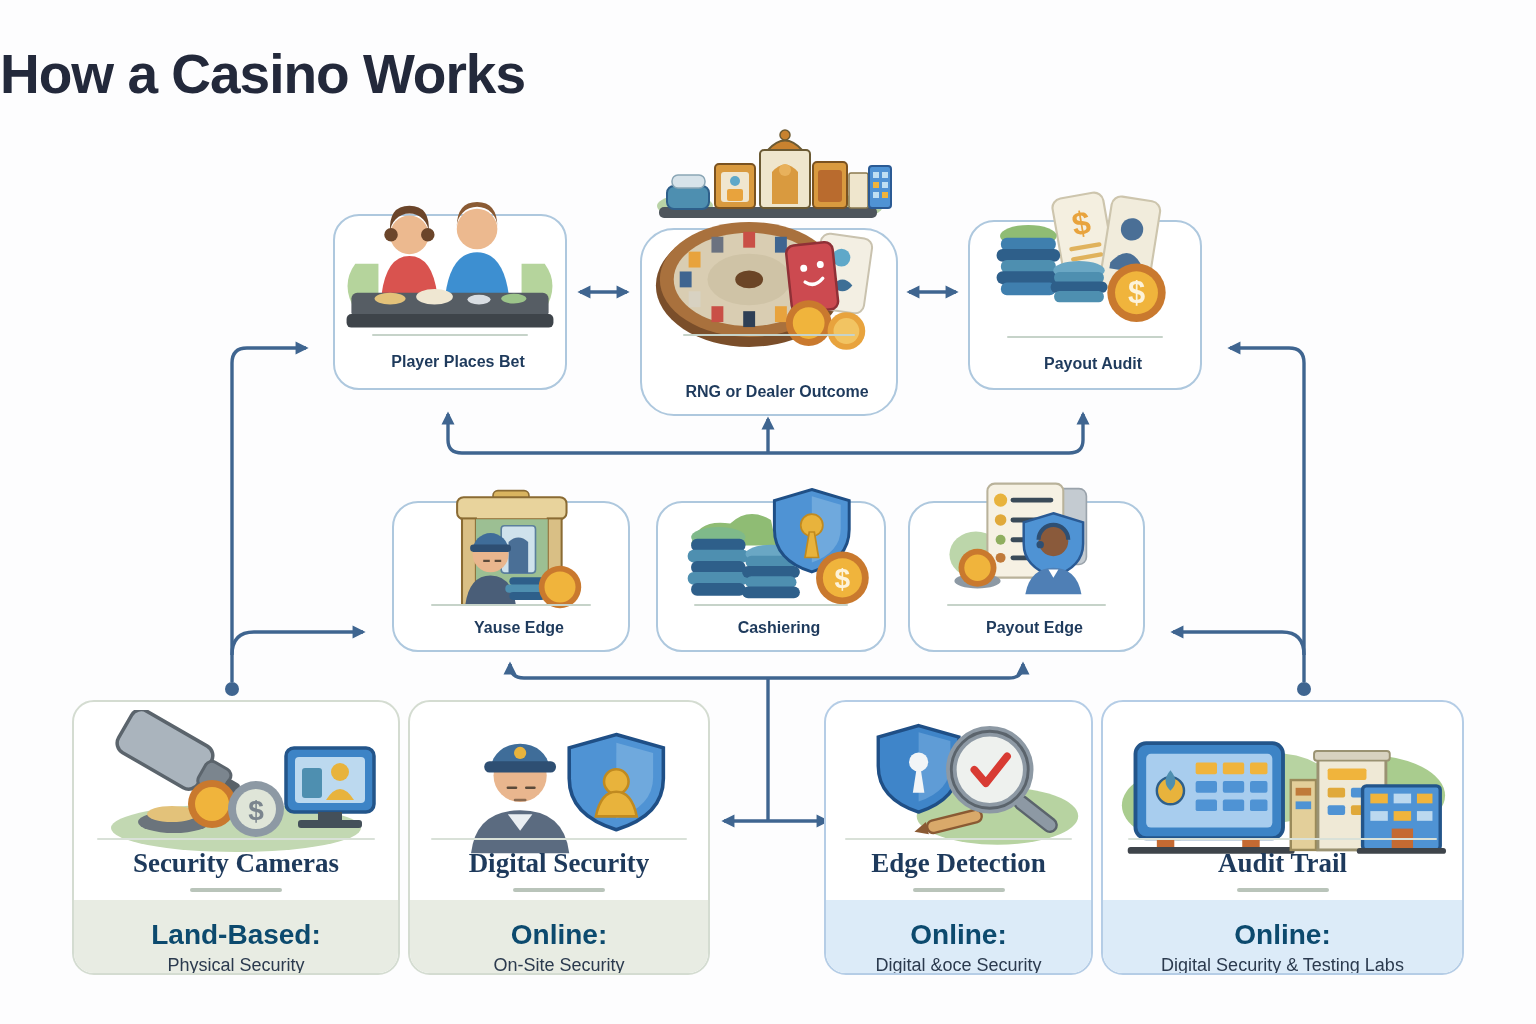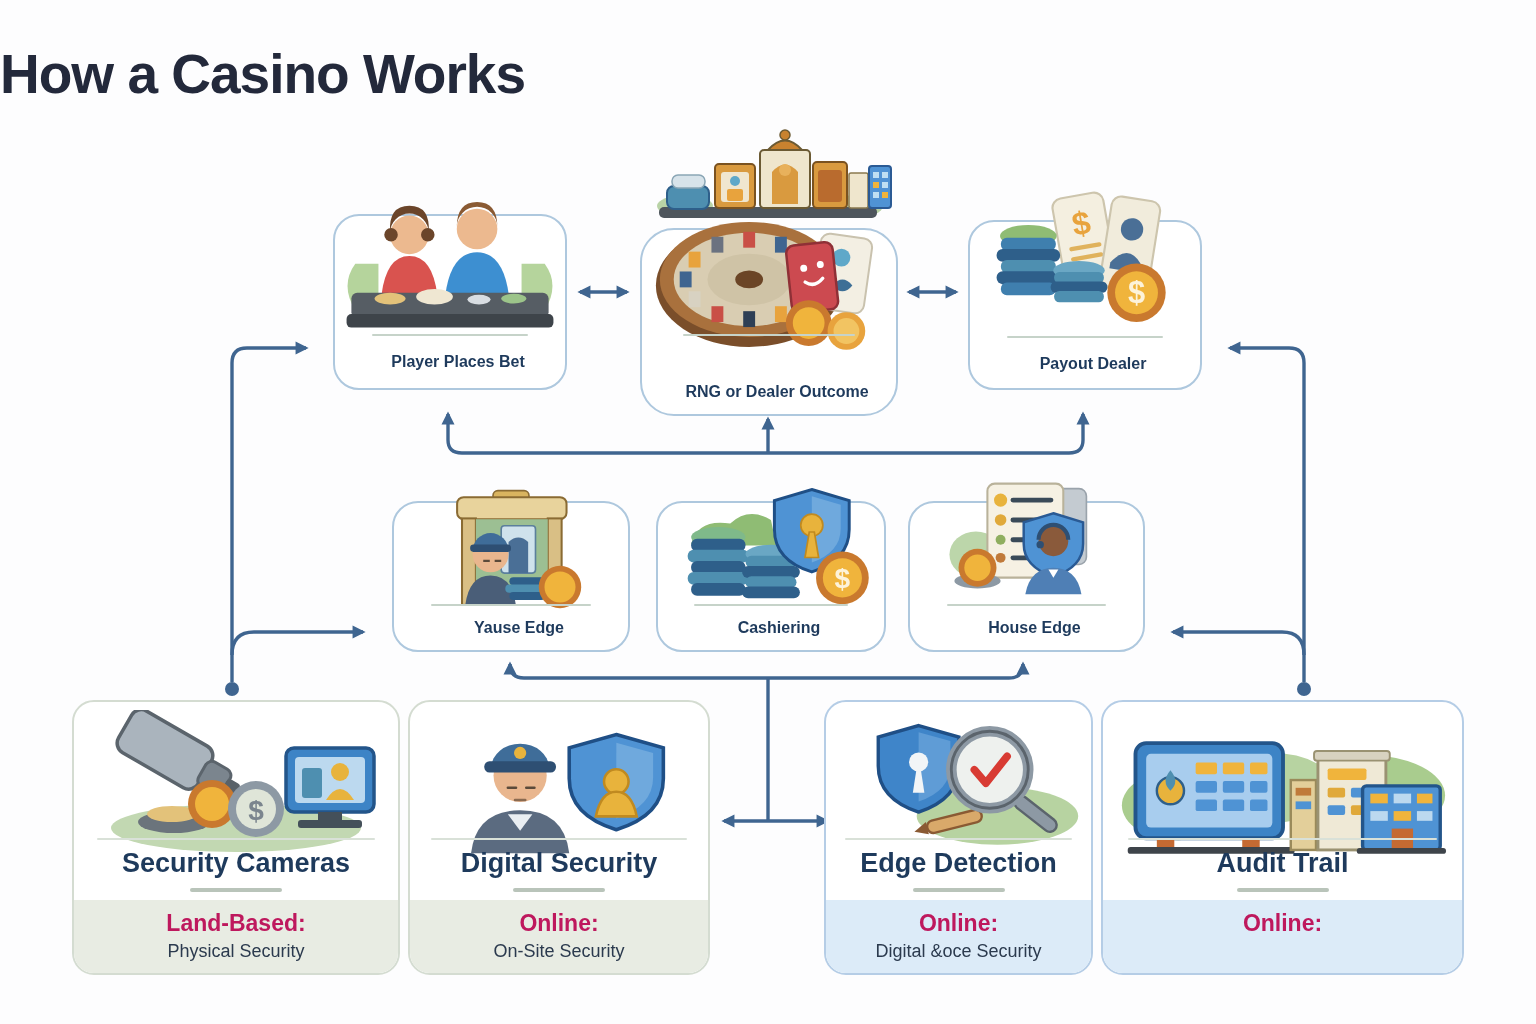--- a/index.html
+++ b/index.html
@@ -33,27 +33,27 @@
   .c1{left:392px;width:238px;} .c1 .illo{width:196px;top:-14px;}
   .c2{left:656px;width:230px;} .c2 .illo{width:204px;top:-22px;}
   .c3{left:908px;width:237px;} .c3 .illo{width:198px;top:-26px;}
   
   .card{position:absolute;top:700px;height:275px;background:#fff;border-radius:22px;overflow:hidden;}
   .card.land{border:2px solid var(--land-border);}
   .card.online{border:2px solid var(--online-border);}
   .card .illo{top:8px;}
   .cardsep{position:absolute;top:136px;left:7%;width:86%;height:2px;background:#d9e1d8;border-radius:2px;}
   .cardtitle{position:absolute;top:146px;left:0;width:100%;text-align:center;
-             font-size:27px;font-weight:700;color:var(--label-text);}
+             font-size:27px;font-weight:700;color:var(--label-text);font-family:Liberation Serif, serif;}
   .accent{position:absolute;top:186px;left:50%;transform:translateX(-50%);width:92px;height:4px;
           background:#b9c4ba;border-radius:3px;}
   .band{position:absolute;top:198px;left:0;width:100%;height:77px;text-align:center;}
   .card.land .band{background:var(--land-band);}
   .card.online .band{background:var(--online-band);}
-  .mode{margin-top:10px;font-size:23px;font-weight:700;color:#be185d;}
+  .mode{margin-top:19px;font-size:28px;font-weight:700;color:#0c4a6e;}
   .detail{margin-top:4px;font-size:18px;color:#2b3a4e;}
   .k1{left:72px;width:328px;} .k1 .illo{width:300px;}
   .k2{left:408px;width:302px;} .k2 .illo{width:266px;}
   .k3{left:824px;width:269px;} .k3 .illo{width:250px;top:12px;}
   .k4{left:1101px;width:363px;} .k4 .illo{width:330px;top:14px;}
   svg text{font-family:"Liberation Sans",sans-serif;}
 </style>
 </head>
 <body>
 
@@ -203,21 +203,21 @@
         <ellipse cx="113" cy="96" rx="30" ry="11" fill="#6aa7c4"></ellipse>
         <rect x="84" y="98" width="58" height="13" rx="6" fill="#4e8fb0"></rect>
         <rect x="80" y="109" width="66" height="13" rx="6" fill="#2e5f8a"></rect>
         <rect x="84" y="120" width="58" height="13" rx="6" fill="#4e8fb0"></rect>
         <circle cx="180" cy="122" r="34" fill="#c9792e"></circle>
         <circle cx="180" cy="122" r="25" fill="#f0b43c"></circle>
         <text x="180" y="134" font-size="36" font-weight="bold" fill="#fdf3da" text-anchor="middle">$</text>
       </svg>
     </div>
     <div class="sep"></div>
-    <div class="label">Payout Dealer</div>
+    <div class="label">Payout Audit</div>
   </div>
 
   <div class="node r2 c1">
     <div class="illo">
       <svg viewBox="0 0 240 160">
         <rect x="98" y="2" width="44" height="13" rx="6" fill="#d9b45f" stroke="#8a6b33" stroke-width="2"></rect>
         <rect x="54" y="10" width="134" height="27" rx="8" fill="#e8d39c" stroke="#8a6b33" stroke-width="2.5"></rect>
         <rect x="60" y="36" width="17" height="106" fill="#d9bf85" stroke="#8a6b33" stroke-width="2.5"></rect>
         <rect x="165" y="36" width="17" height="106" fill="#d9bf85" stroke="#8a6b33" stroke-width="2.5"></rect>
         <rect x="77" y="37" width="88" height="98" fill="#9cbf93"></rect>
@@ -286,21 +286,21 @@
           <circle cx="60" cy="110" r="16" fill="#f0b43c"></circle>
         <path d="M152 44 l36 11 v26 q0 28 -36 40 q-36 -12 -36 -40 v-26 z" fill="#4f93d4" stroke="#2a5a94" stroke-width="3"></path>
         <circle cx="152" cy="78" r="18" fill="#8a5a3b"></circle>
         <path d="M134 76 a18 18 0 0 1 36 0" fill="none" stroke="#2e4f73" stroke-width="5"></path>
         <circle cx="136" cy="82" r="4.5" fill="#2e4f73"></circle>
         <path d="M118 142 q6 -32 34 -32 t34 32 z" fill="#4f7fb5"></path>
         <path d="M146 112 l6 10 l6 -10 z" fill="#fff"></path>
       </svg>
     </div>
     <div class="sep"></div>
-    <div class="label">House Edge</div>
+    <div class="label">Payout Edge</div>
   </div>
 
   <div class="card land k1">
     <div class="illo">
       <svg viewBox="0 0 300 150">
         <ellipse cx="150" cy="118" rx="125" ry="24" fill="#c2d8b2"></ellipse>
         <g transform="rotate(30 100 55)">
           <rect x="28" y="28" width="92" height="48" rx="11" fill="#aab4bd" stroke="#5b646c" stroke-width="3.5"></rect>
           <rect x="117" y="38" width="28" height="28" rx="7" fill="#7b858e" stroke="#5b646c" stroke-width="3"></rect>
           <rect x="143" y="45" width="15" height="15" rx="4" fill="#596269"></rect>
@@ -426,16 +426,17 @@
           <rect x="308" y="98" width="16" height="10" fill="#bcd9ef"></rect>
         <rect x="282" y="116" width="22" height="22" fill="#c56a32"></rect>
         <rect x="246" y="136" width="92" height="6" rx="3" fill="#3e444a"></rect>
       </svg>
     </div>
     <div class="cardsep"></div>
     <div class="cardtitle">Audit Trail</div>
     <div class="accent"></div>
     <div class="band">
       <div class="mode">Online:</div>
+      <div class="detail">Digital Security &amp; Testing Labs</div>
     </div>
   </div>
 
 </div>
 
 </body></html>

